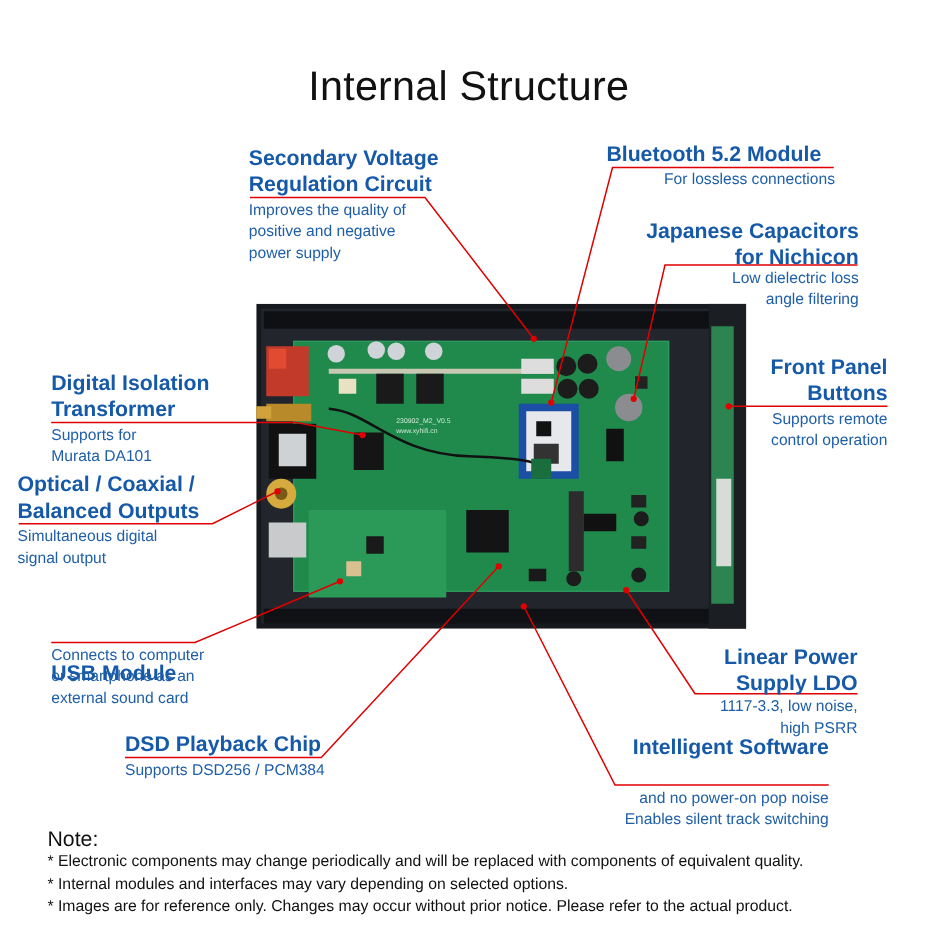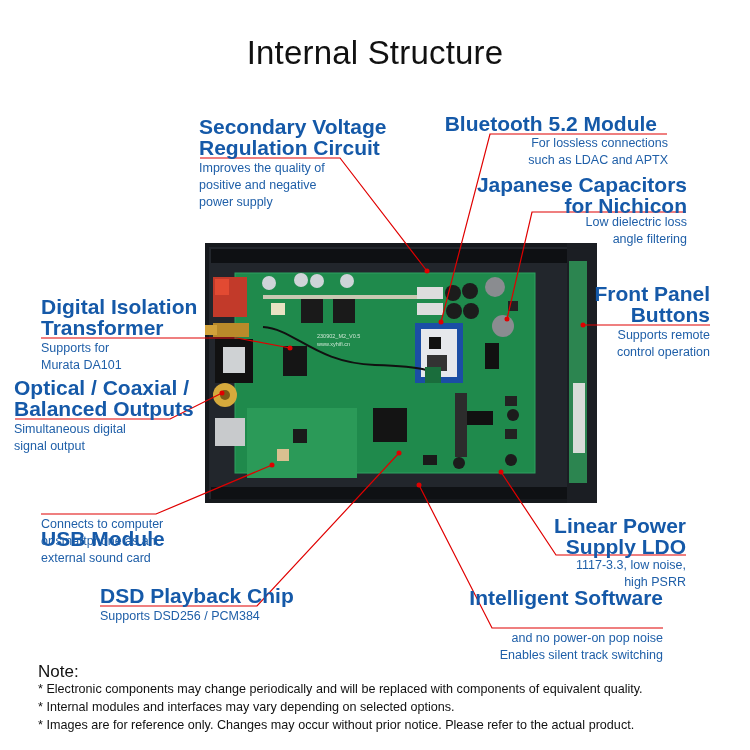--- a/index.html
+++ b/index.html
@@ -1,18 +1,18 @@
 <!DOCTYPE html>
 <html><head>
 <meta charset="utf-8">
 <style>
   html, body { margin:0; padding:0; background:#ffffff; }
   body { width:750px; height:750px; position:relative; overflow:hidden; font-family:"Liberation Sans", sans-serif; }
-  .title { position:absolute; left:0; width:750px; top:34px; text-align:center; font-size:33px; color:#111; font-weight:normal; letter-spacing:0.2px; }
-  .lbl { position:absolute; color:#1559a8; font-weight:bold; font-size:21px; line-height:21px; }
+  .title { position:absolute; left:0; width:750px; top:50px; text-align:center; font-size:33px; color:#111; font-weight:normal; letter-spacing:0.2px; }
+  .lbl { position:absolute; color:#1559a8; font-weight:bold; font-size:17px; line-height:21px; }
   .sub { position:absolute; color:#1f5fa8; font-size:12.5px; line-height:17px; }
   .r { text-align:right; }
   .note-h { position:absolute; left:38px; top:662px; font-size:17px; color:#111; }
   .note { position:absolute; left:38px; font-size:12.6px; color:#111; white-space:nowrap; }
   svg.lines { position:absolute; left:0; top:0; width:750px; height:750px; pointer-events:none; }
   
   .device { position:absolute; left:205px; top:243px; width:392px; height:260px; }
 </style>
 </head>
 <body>
@@ -130,21 +130,20 @@
 </div>
 <div class="sub" style="left:199px; top:160px;">
   <div>Improves the quality of</div>
   <div>positive and negative</div>
   <div>power supply</div>
 </div>
 
 <div class="lbl r" style="right:93px; top:113px; white-space:nowrap;">Bluetooth 5.2 Module</div>
 <div class="sub r" style="right:82px; top:135px;">
   <div>For lossless connections</div>
-  <div>such as LDAC and APTX</div>
 </div>
 
 <div class="lbl r" style="right:63px; top:174px; white-space:nowrap;">
   <div>Japanese Capacitors</div>
   <div>for Nichicon</div>
 </div>
 <div class="sub r" style="right:63px; top:214px;">
   <div>Low dielectric loss</div>
   <div>angle filtering</div>
 </div>

